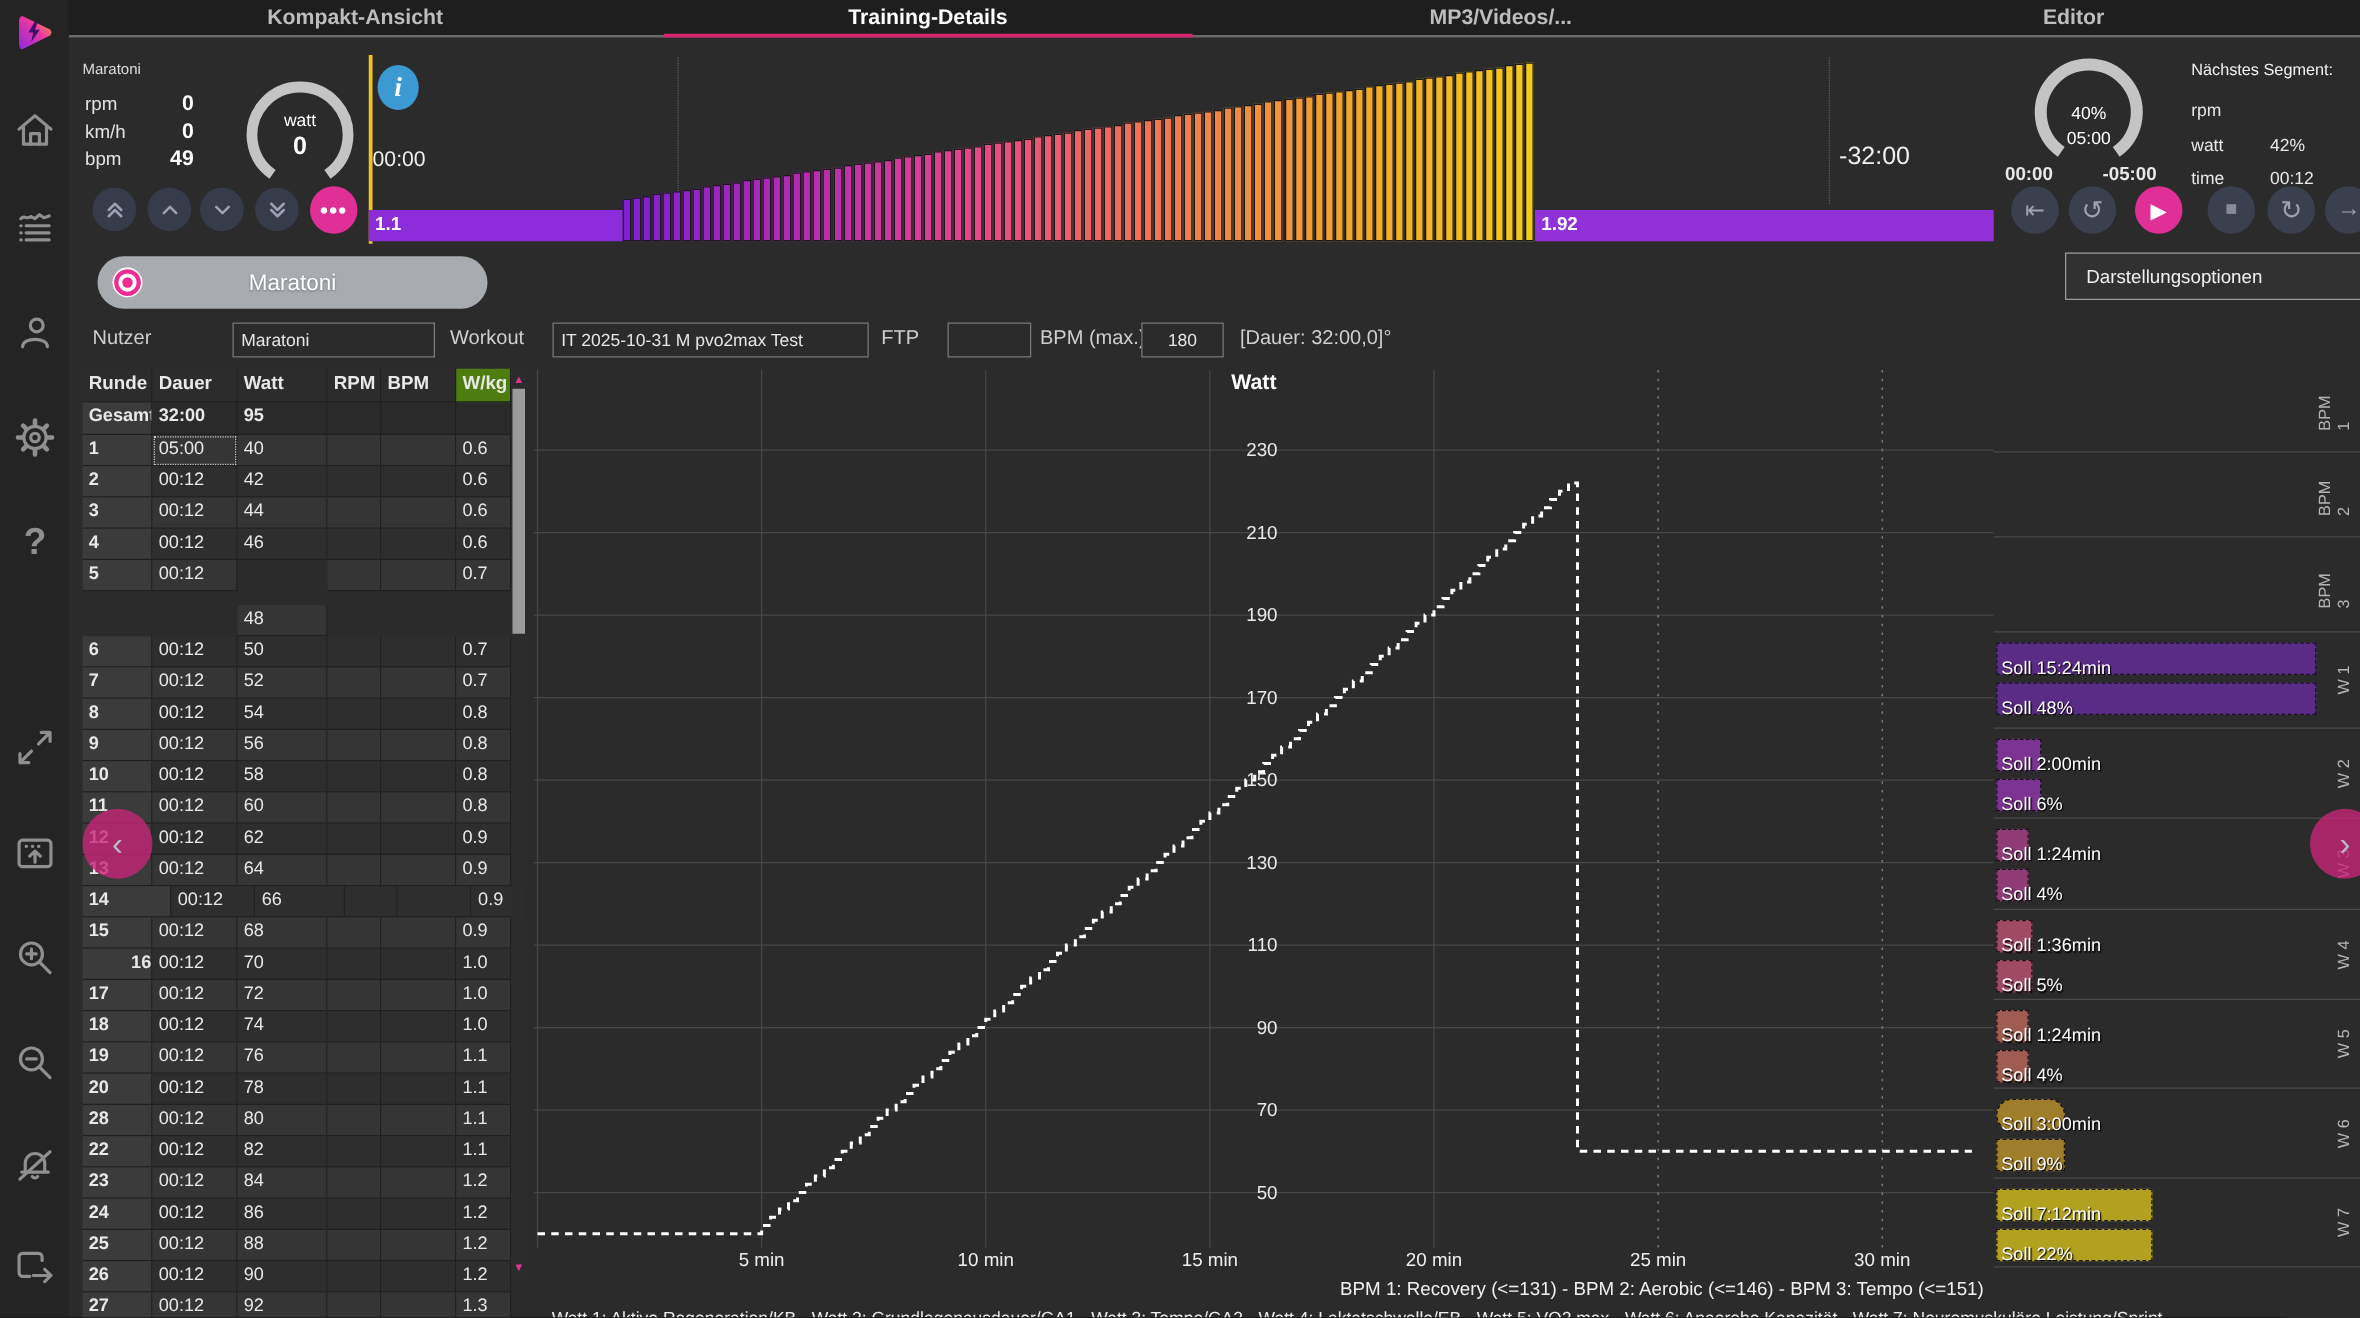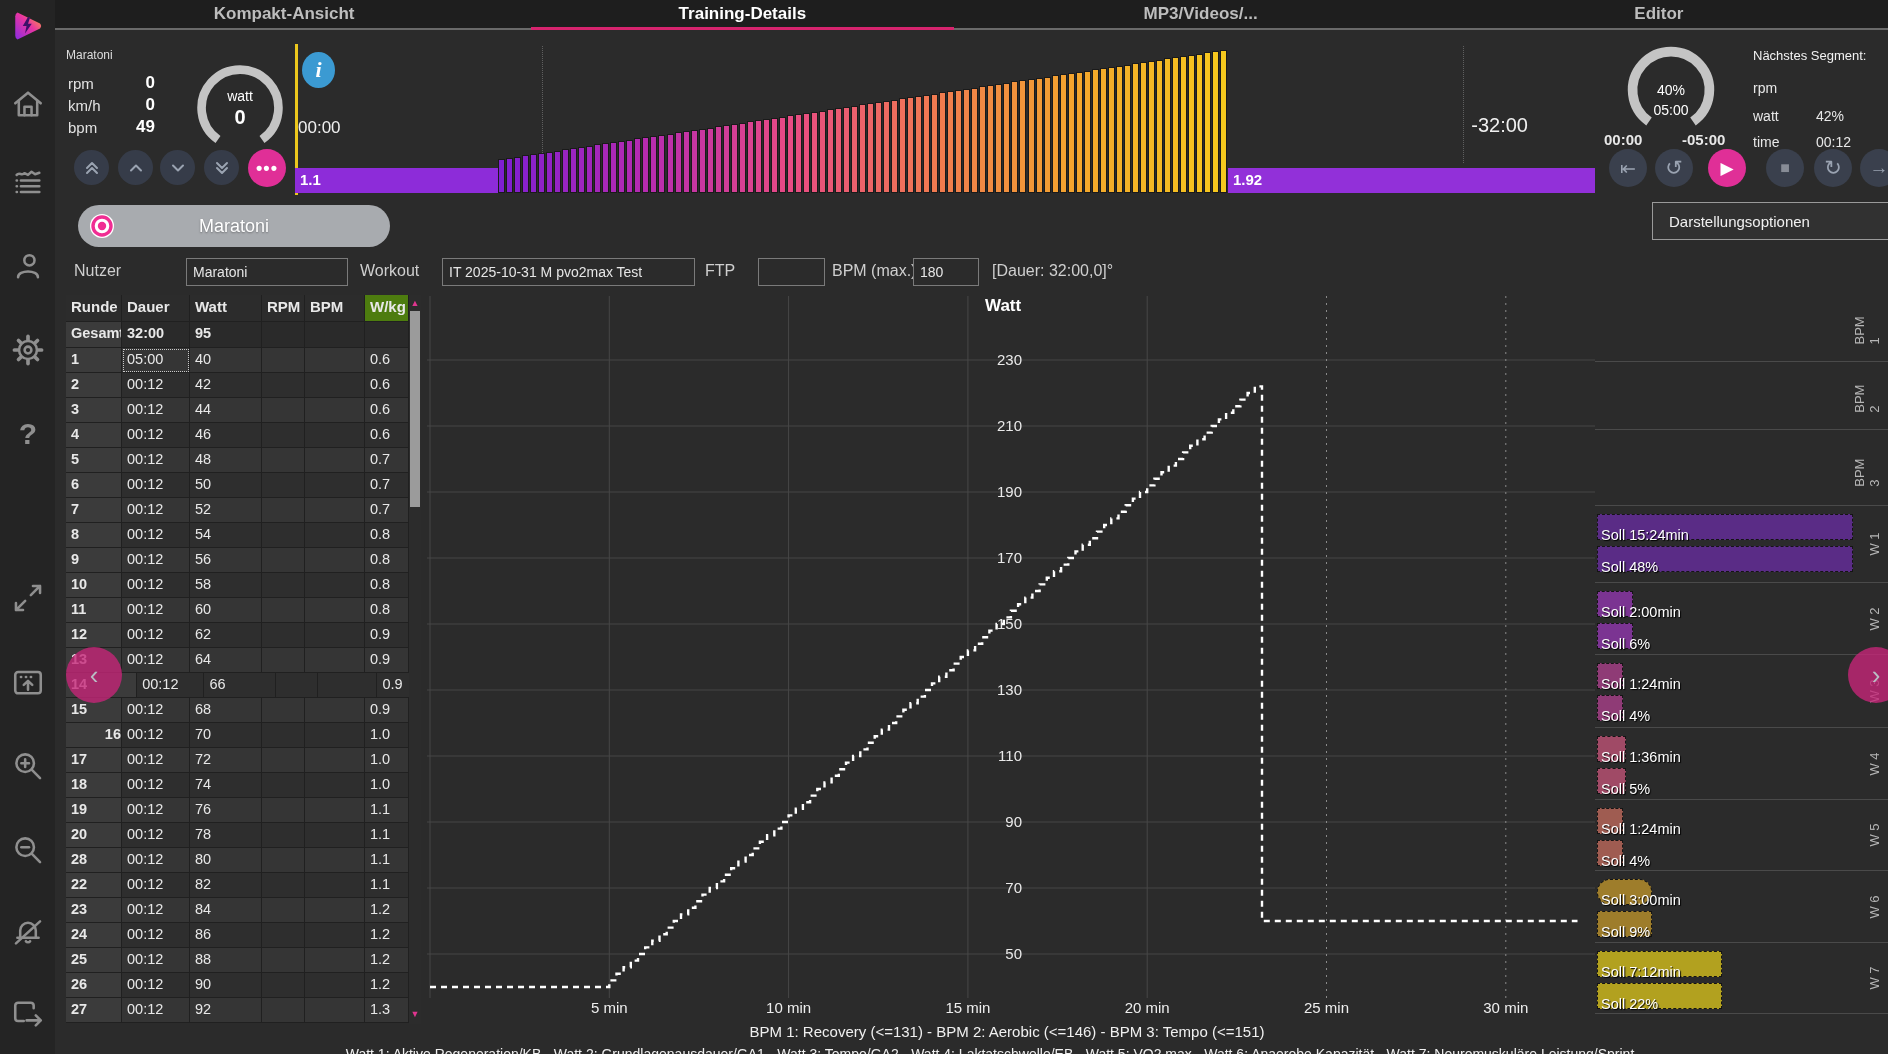--- a/index.html
+++ b/index.html
@@ -53,21 +53,21 @@
   .pstrip{position:absolute;top:168px;height:25px;background:#8d2cd9;}
   .pstrip span{position:absolute;left:5px;top:3px;font-size:15px;font-weight:bold;color:#fff;}
   .dotline{position:absolute;top:46px;height:117px;width:0;border-left:1px dotted #5f5f5f;}
   
   .gauge-txt{position:absolute;text-align:center;color:#fff;}
   
   .navcircle{position:absolute;width:56px;height:56px;border-radius:50%;background:rgba(198,38,120,.8);
              display:flex;align-items:center;justify-content:center;color:#b9bdc4;font-size:26px;z-index:6;}
   #display-options{position:absolute;left:1652px;top:202px;width:246px;height:38px;background:#313131;
                    border:1px solid #9a9a9a;color:#f0f0f0;font-size:15px;line-height:38px;padding-left:16px;box-sizing:border-box;}
-  .legend{position:absolute;text-align:center;color:#f0f0f0;}
+  .legend{position:absolute;text-align:right;color:#f0f0f0;}
 </style>
 </head>
 <body>
 
 <div id="app">
 
   <div id="sidebar">
     <div class="side-icon" style="top:8px">
       <svg width="36" height="36" viewBox="0 0 24 24">
         <defs>
@@ -343,21 +343,21 @@
 
   <div id="display-options">Darstellungsoptionen</div>
 
   <div class="flabel" style="left:74px;top:262px">Nutzer</div>
   <input class="field" style="left: 186px; top: 258px; width: 162px;" value="Maratoni">
   <div class="flabel" style="left:360px;top:262px">Workout</div>
   <input class="field" style="left: 442px; top: 258px; width: 253px;" value="IT 2025-10-31 M pvo2max Test">
   <div class="flabel" style="left:705px;top:262px">FTP</div>
   <input class="field" style="left: 758px; top: 258px; width: 67px;" value="">
   <div class="flabel" style="left:832px;top:262px">BPM (max.)</div>
-  <input class="field" style="left: 913px; top: 258px; width: 66px;" value="180">
+  <input class="field" style="left: 913px; top: 258px; width: 66px; text-align: center;" value="180">
   <div class="flabel" style="left:992px;top:262px">[Dauer: 32:00,0]°</div>
 
   <div id="table-wrap">
     <div id="table-rows">
         <div class="trow">
           <div class="tcell" style="width: 56px; height: 27px; background: rgb(44, 44, 44); font-weight: bold; font-size: 15px;">Runde</div>
           <div class="tcell" style="width: 68px; height: 27px; background: rgb(44, 44, 44); font-weight: bold; font-size: 15px;">Dauer</div>
           <div class="tcell" style="width: 72px; height: 27px; background: rgb(44, 44, 44); font-weight: bold; font-size: 15px;">Watt</div>
           <div class="tcell" style="width: 43px; height: 27px; background: rgb(44, 44, 44); font-weight: bold; font-size: 15px;">RPM</div>
           <div class="tcell" style="width: 60px; height: 27px; background: rgb(44, 44, 44); font-weight: bold; font-size: 15px;">BPM</div>
@@ -399,21 +399,21 @@
           <div class="tcell" style="width: 56px; height: 25px; background: rgb(59, 59, 59); font-weight: bold;">4</div>
           <div class="tcell" style="width: 68px; height: 25px; background: rgb(46, 46, 46);">00:12</div>
           <div class="tcell" style="width: 72px; height: 25px; background: rgb(46, 46, 46);">46</div>
           <div class="tcell" style="width: 43px; height: 25px; background: rgb(46, 46, 46);"></div>
           <div class="tcell" style="width: 60px; height: 25px; background: rgb(46, 46, 46);"></div>
           <div class="tcell" style="width: 44px; height: 25px; background: rgb(46, 46, 46);">0.6</div>
         </div>
         <div class="trow">
           <div class="tcell" style="width: 56px; height: 25px; background: rgb(59, 59, 59); font-weight: bold;">5</div>
           <div class="tcell" style="width: 68px; height: 25px; background: rgb(53, 53, 53);">00:12</div>
-          <div class="tcell" style="width: 72px; height: 25px; background: rgb(53, 53, 53);">48</div>
+          <div class="tcell" style="width: 72px; height: 25px; background: rgb(53, 53, 53); margin-top: 36px;">48</div>
           <div class="tcell" style="width: 43px; height: 25px; background: rgb(53, 53, 53);"></div>
           <div class="tcell" style="width: 60px; height: 25px; background: rgb(53, 53, 53);"></div>
           <div class="tcell" style="width: 44px; height: 25px; background: rgb(53, 53, 53);">0.7</div>
         </div>
         <div class="trow">
           <div class="tcell" style="width: 56px; height: 25px; background: rgb(59, 59, 59); font-weight: bold;">6</div>
           <div class="tcell" style="width: 68px; height: 25px; background: rgb(46, 46, 46);">00:12</div>
           <div class="tcell" style="width: 72px; height: 25px; background: rgb(46, 46, 46);">50</div>
           <div class="tcell" style="width: 43px; height: 25px; background: rgb(46, 46, 46);"></div>
           <div class="tcell" style="width: 60px; height: 25px; background: rgb(46, 46, 46);"></div>

